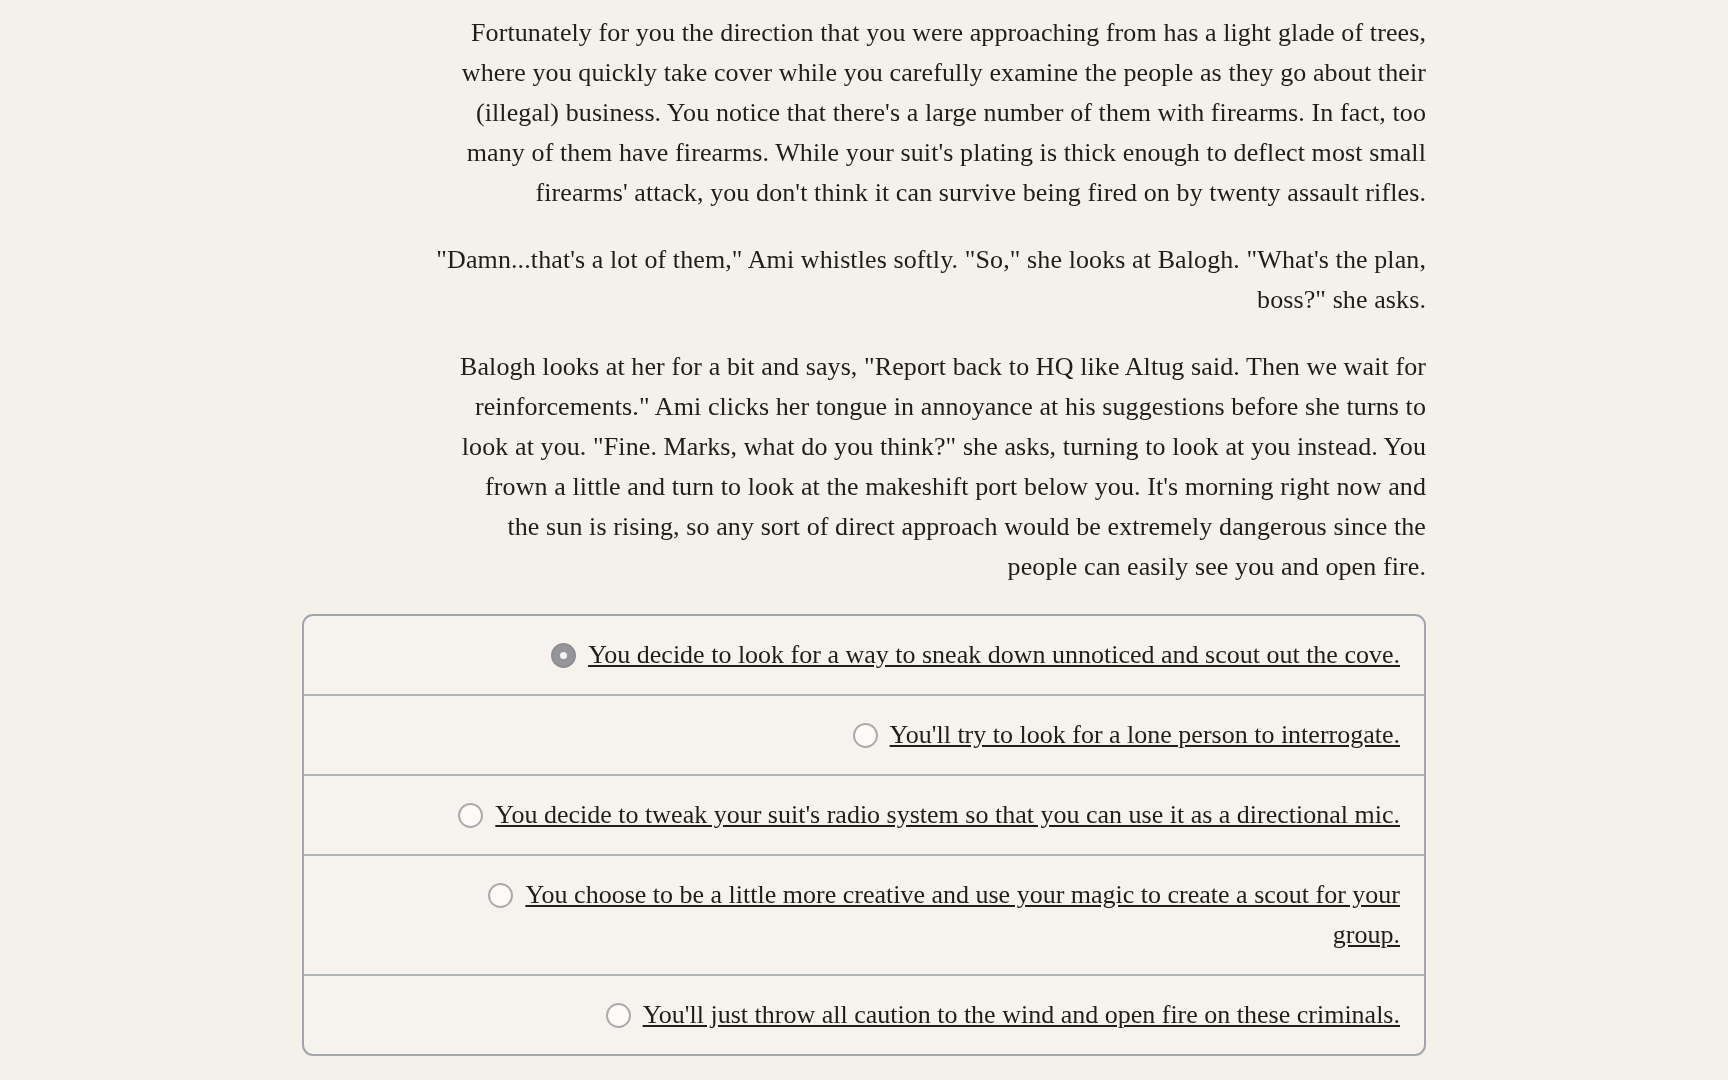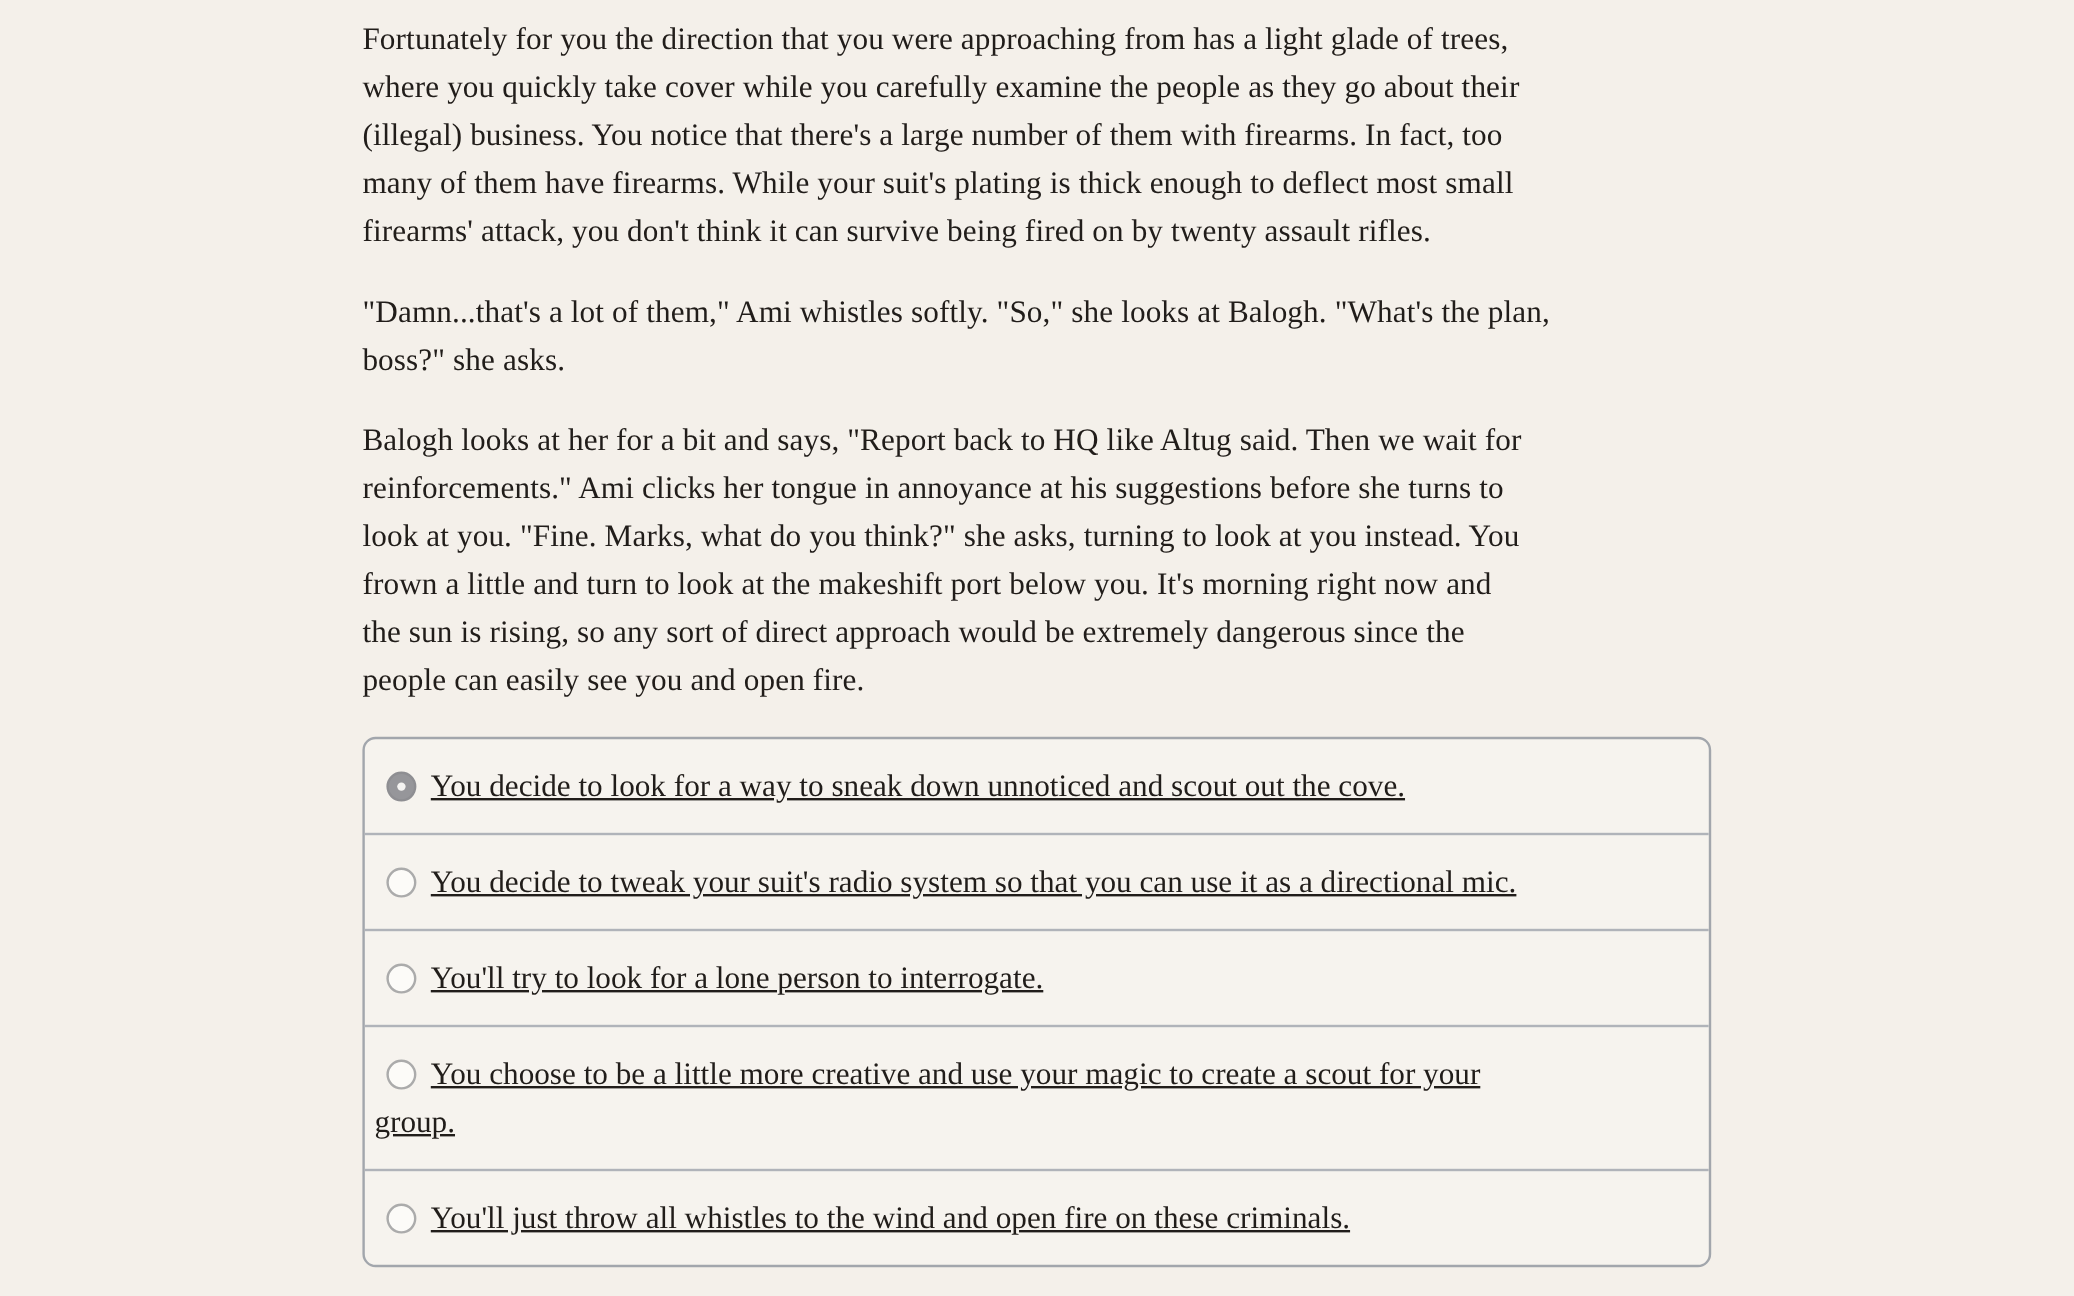--- a/index.html
+++ b/index.html
@@ -1,15 +1,15 @@
 <!DOCTYPE html>
 <html><head>
 <meta charset="utf-8">
 <style>
-  * { box-sizing: border-box; }
+  * { box-sizing: border-box; text-align: right; }
   html, body {
     margin: 0;
     padding: 0;
     width: 1728px;
     height: 1080px;
     overflow: hidden;
   }
   body {
     background: #f4f0ea;
     font-family: "Liberation Serif", "DejaVu Serif", serif;
@@ -95,30 +95,30 @@
 people can easily see you and open fire.</p>
   </div>
 
   <div class="choices" role="radiogroup">
 
     <label class="choice-row">
       <span class="radio checked" role="radio" aria-checked="true"></span><span class="choice-text">You decide to look for a way to sneak down unnoticed and scout out the cove.</span>
     </label>
 
     <label class="choice-row">
-      <span class="radio" role="radio" aria-checked="false"></span><span class="choice-text">You decide to tweak your suit's radio system so that you can use it as a directional mic.</span>
+      <span class="radio" role="radio" aria-checked="false"></span><span class="choice-text">You'll try to look for a lone person to interrogate.</span>
     </label>
 
     <label class="choice-row">
-      <span class="radio" role="radio" aria-checked="false"></span><span class="choice-text">You'll try to look for a lone person to interrogate.</span>
+      <span class="radio" role="radio" aria-checked="false"></span><span class="choice-text">You decide to tweak your suit's radio system so that you can use it as a directional mic.</span>
     </label>
 
     <label class="choice-row">
       <span class="radio" role="radio" aria-checked="false"></span><span class="choice-text">You choose to be a little more creative and use your magic to create a scout for your
 group.</span>
     </label>
 
     <label class="choice-row">
-      <span class="radio" role="radio" aria-checked="false"></span><span class="choice-text">You'll just throw all whistles to the wind and open fire on these criminals.</span>
+      <span class="radio" role="radio" aria-checked="false"></span><span class="choice-text">You'll just throw all caution to the wind and open fire on these criminals.</span>
     </label>
 
   </div>
 </div>
 
 </body></html>

